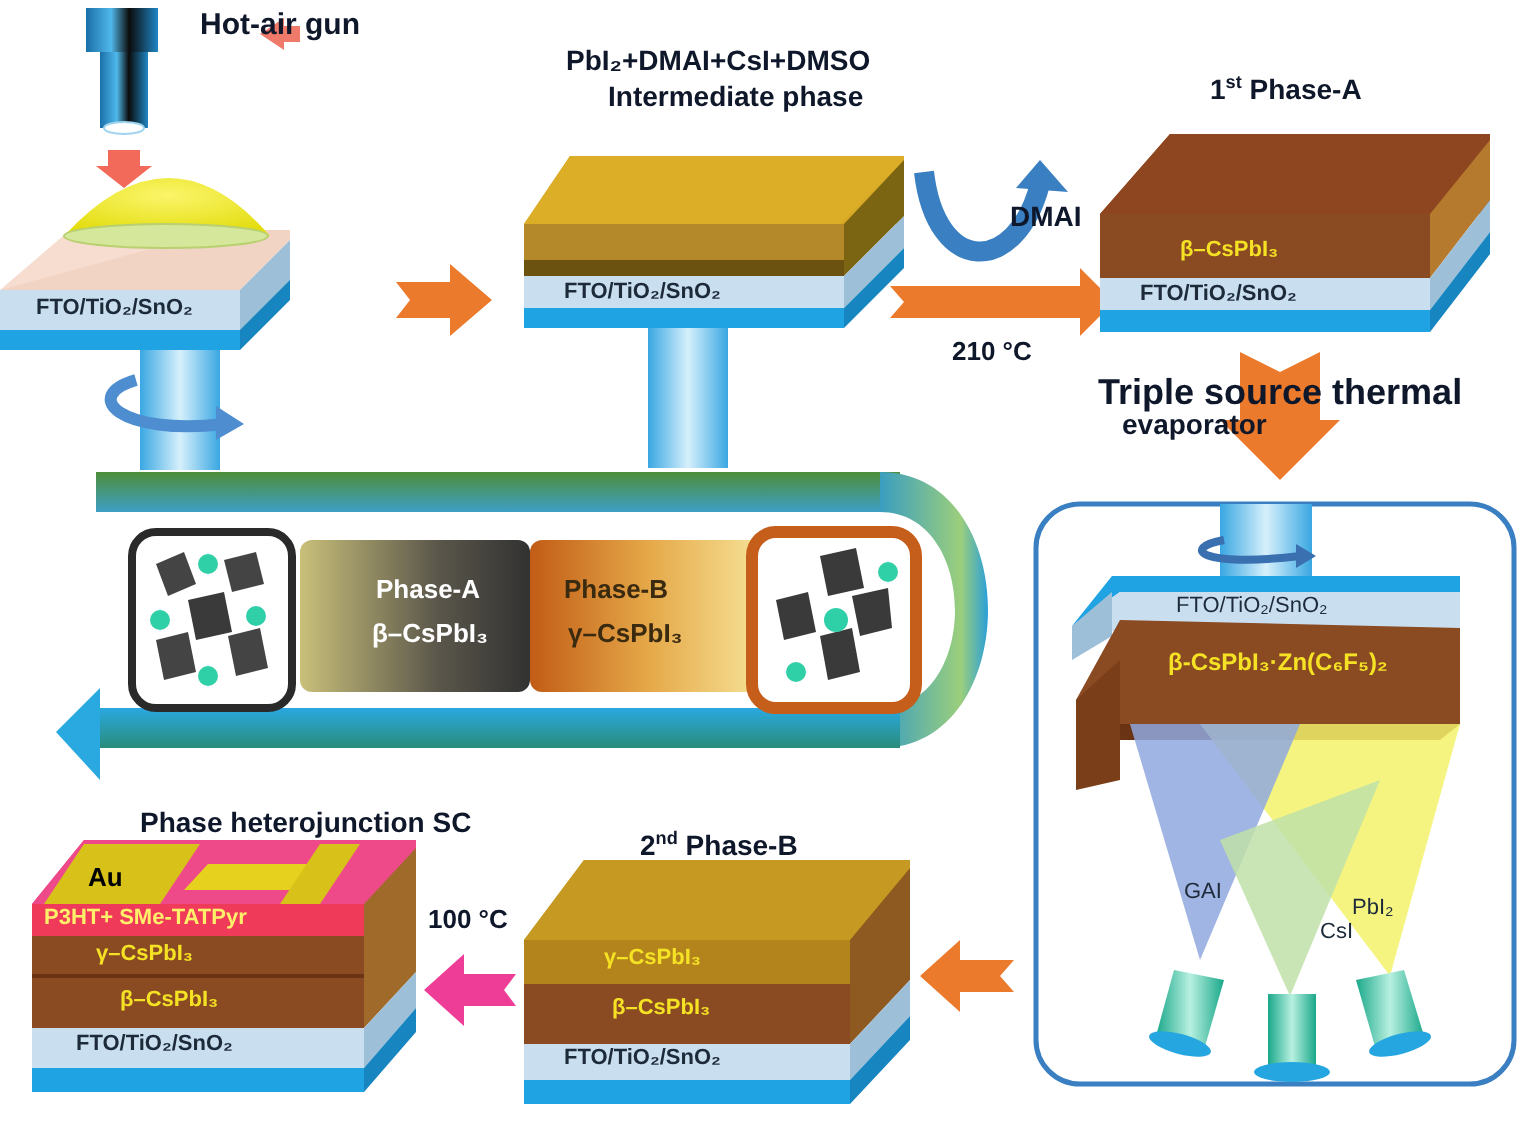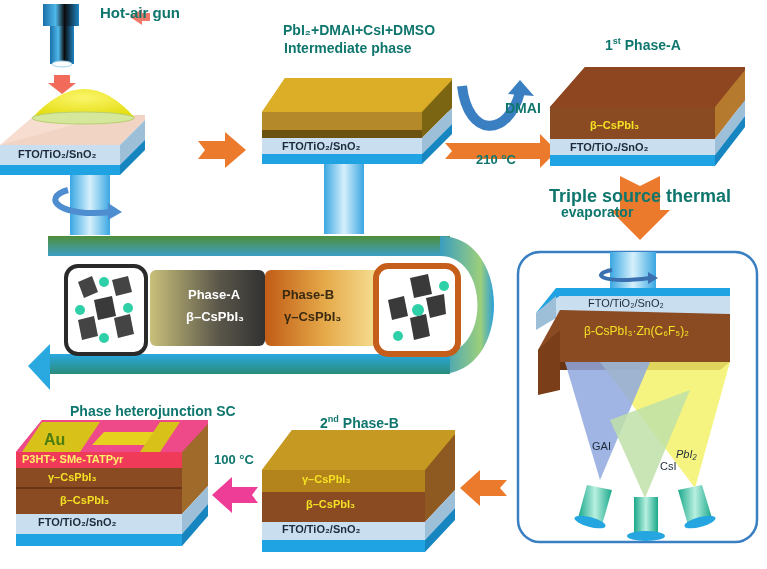--- a/index.html
+++ b/index.html
@@ -1,19 +1,19 @@
 <!DOCTYPE html>
 <html><head>
 <meta charset="utf-8">
 <style>
   html, body { margin: 0; padding: 0; background: #ffffff; }
   body { width: 767px; height: 569px; position: relative; overflow: hidden;
          font-family: "Liberation Sans", "DejaVu Sans", sans-serif; }
   .abs { position: absolute; }
-  .lbl { position: absolute; font-weight: bold; color: #0f766e; white-space: nowrap; }
+  .lbl { position: absolute; font-weight: bold; color: #0f172a; white-space: nowrap; }
   .lbl sub, .lbl sup { font-size: 65%; }
   .layer-text { position: absolute; font-weight: bold; white-space: nowrap; font-size: 11px; }
   .yellow-text { color: #f5e224; }
   .dark-text { color: #1d2a3a; }
 </style>
 </head>
 <body>
 
 <svg class="abs" style="left:0;top:0" width="767" height="569" viewBox="0 0 767 569">
   <defs>
@@ -210,49 +210,49 @@
     <polygon points="182,514 208,486 208,504 182,534" fill="#9dbfd8"></polygon>
     <polygon points="182,534 208,504 208,516 182,546" fill="#1785c0"></polygon>
   </g>
   <polygon points="258,487 232,487 232,477 212,495 232,513 232,503 258,503 252,495" fill="#ee3d96"></polygon>
 </svg>
 
 <div class="lbl" style="left:100px;top:4px;font-size:15px;">Hot-air gun</div>
 <div class="layer-text dark-text" style="left:18px;top:148px;">FTO/TiO₂/SnO₂</div>
 
 <div class="lbl" style="left:283px;top:22px;font-size:14px;">PbI₂+DMAI+CsI+DMSO</div>
-<div class="lbl" style="left:284px;top:40px;font-size:14px;text-align:right;">Intermediate phase</div>
+<div class="lbl" style="left:304px;top:40px;font-size:14px;text-align:right;">Intermediate phase</div>
 <div class="layer-text dark-text" style="left:282px;top:140px;">FTO/TiO₂/SnO₂</div>
 
 <div class="lbl" style="left:481px;top:100px;font-size:14px;margin-left:24px;">DMAI</div>
-<div class="lbl" style="left:476px;top:152px;font-size:13px;">210 °C</div>
+<div class="lbl" style="left:476px;top:168px;font-size:13px;">210 °C</div>
 
 <div class="lbl" style="left:605px;top:26px;font-size:14px;margin-top:10px;"><span>1</span><sup>st</sup><span> Phase-A</span></div>
 <div class="layer-text yellow-text" style="left:590px;top:119px;">β–CsPbI₃</div>
 <div class="layer-text dark-text" style="left:570px;top:141px;">FTO/TiO₂/SnO₂</div>
 
 <div class="lbl" style="left:549px;top:186px;font-size:18px;">Triple source thermal</div>
 <div class="lbl" style="left:561px;top:204px;font-size:14px;text-align:center;">evaporator</div>
 
 <div class="layer-text dark-text" style="left:588px;top:297px;font-weight:normal;">FTO/TiO₂/SnO₂</div>
-<div class="layer-text yellow-text" style="left:584px;top:324px;font-size:12px;font-weight:normal;">β-CsPbI₃·Zn(C₆F₅)₂</div>
+<div class="layer-text yellow-text" style="left:584px;top:324px;font-size:12px;font-weight:bold;">β-CsPbI₃·Zn(C₆F₅)₂</div>
 <div class="layer-text dark-text" style="left:592px;top:440px;font-weight:normal;">GAI</div>
 <div class="layer-text dark-text" style="left:636px;top:460px;font-weight:normal;margin-left:24px;">CsI</div>
-<div class="layer-text dark-text" style="left:676px;top:448px;font-weight:normal;font-style:italic;">PbI₂</div>
+<div class="layer-text dark-text" style="left:676px;top:448px;font-weight:normal;">PbI₂</div>
 
 <div class="lbl" style="left:188px;top:287px;font-size:13px;color:#ffffff;">Phase-A</div>
 <div class="lbl" style="left:186px;top:309px;font-size:13px;color:#ffffff;">β–CsPbI₃</div>
 <div class="lbl" style="left:282px;top:287px;font-size:13px;color:#3a2a10;">Phase-B</div>
 <div class="lbl" style="left:284px;top:309px;font-size:13px;color:#3a2a10;">γ–CsPbI₃</div>
 
 <div class="lbl" style="left:320px;top:403px;font-size:14px;margin-top:11px;"><span>2</span><sup>nd</sup><span> Phase-B</span></div>
 <div class="layer-text yellow-text" style="left:302px;top:473px;">γ–CsPbI₃</div>
 <div class="layer-text yellow-text" style="left:306px;top:498px;">β–CsPbI₃</div>
 <div class="layer-text dark-text" style="left:282px;top:523px;">FTO/TiO₂/SnO₂</div>
 
 <div class="lbl" style="left:214px;top:452px;font-size:13px;text-align:right;">100 °C</div>
 
 <div class="lbl" style="left:70px;top:403px;font-size:14px;">Phase heterojunction SC</div>
-<div class="lbl" style="left:44px;top:431px;font-size:16px;color:#4d7c0f;">Au</div>
+<div class="lbl" style="left:44px;top:431px;font-size:13px;color:#000000;">Au</div>
 <div class="layer-text" style="left:22px;top:453px;color:#fff06a;">P3HT+ SMe-TATPyr</div>
 <div class="layer-text yellow-text" style="left:48px;top:471px;">γ–CsPbI₃</div>
 <div class="layer-text yellow-text" style="left:60px;top:494px;">β–CsPbI₃</div>
 <div class="layer-text dark-text" style="left:38px;top:516px;">FTO/TiO₂/SnO₂</div>
 
 </body></html>

